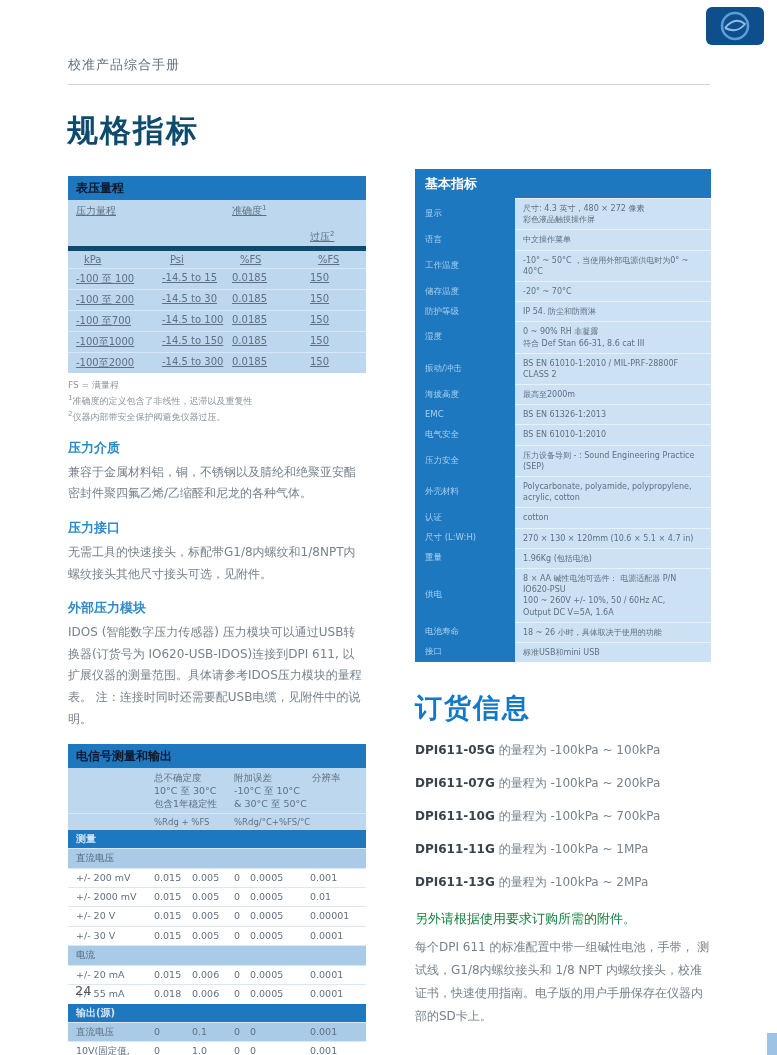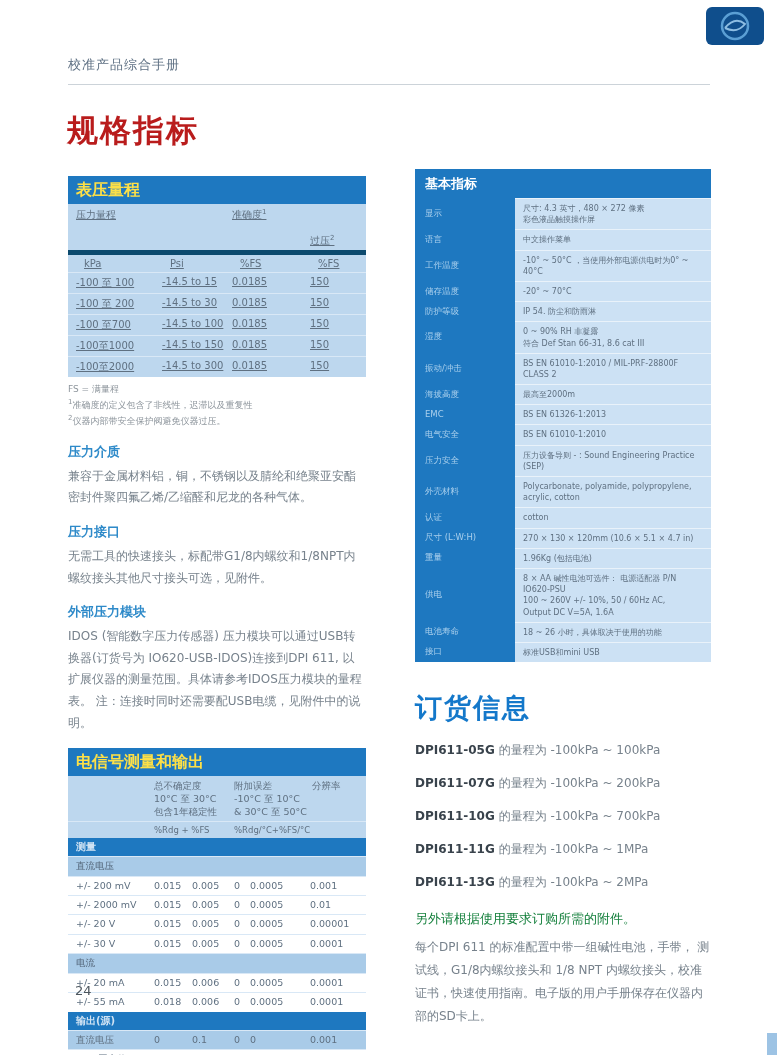--- a/index.html
+++ b/index.html
@@ -2,28 +2,28 @@
 <html><head>
 <meta charset="utf-8">
 <style>
   html,body{margin:0;padding:0;background:#e8e8e8;}
   .page{position:relative;width:777px;height:1055px;background:#ffffff;margin:0 auto;
         font-family:"DejaVu Sans","Liberation Sans",sans-serif;overflow:hidden;}
   
   .doc-header{position:absolute;left:68px;top:56px;font-size:13px;color:#5f7184;letter-spacing:1px;}
   .header-rule{position:absolute;left:68px;top:84px;width:642px;height:1px;background:#ccd3d9;}
   .brand-logo{position:absolute;right:12px;top:6px;width:60px;height:40px;}
-  .page-title{position:absolute;left:67px;top:110px;font-size:31px;font-weight:bold;color:#b91c1c;letter-spacing:2px;}
+  .page-title{position:absolute;left:67px;top:110px;font-size:31px;font-weight:bold;color:#0c4a6e;letter-spacing:2px;}
   .page-number{position:absolute;left:75px;top:983px;font-size:13px;color:#4c565e;}
   .corner-tab{position:absolute;right:0;bottom:0;width:10px;height:22px;background:#9dc3e4;}
   
   .col-left{position:absolute;left:68px;top:176px;width:298px;}
   .col-right{position:absolute;left:415px;top:169px;width:296px;}
   
-  .tbl-title{background:#1e78c0;color:#fde047;font-size:16px;font-weight:bold;padding:4px 8px 3px;}
+  .tbl-title{background:#1e78c0;color:#0f172a;font-size:12px;font-weight:bold;padding:4px 8px 3px;}
   
   .gauge-body{background:#bdd7ee;color:#5f7081;font-size:10px;}
   .g-grid{display:grid;grid-template-columns:84px 68px 76px 1fr;padding:2px 8px;column-gap:2px;text-decoration:underline;}
   .g-head{height:40px;padding-top:4px;}
   .g-head .c-range{grid-column:1/3;}
   .g-head .c-op{align-self:end;}
   .g-units{border-top:5px solid #0c4a6e;padding:3px 16px;}
   .g-row{border-top:1px solid #d9e8f6;padding:3px 8px;}
   sup{font-size:7px;}
   .footnotes{margin-top:6px;font-size:9px;color:#8d959c;line-height:1.55;}

